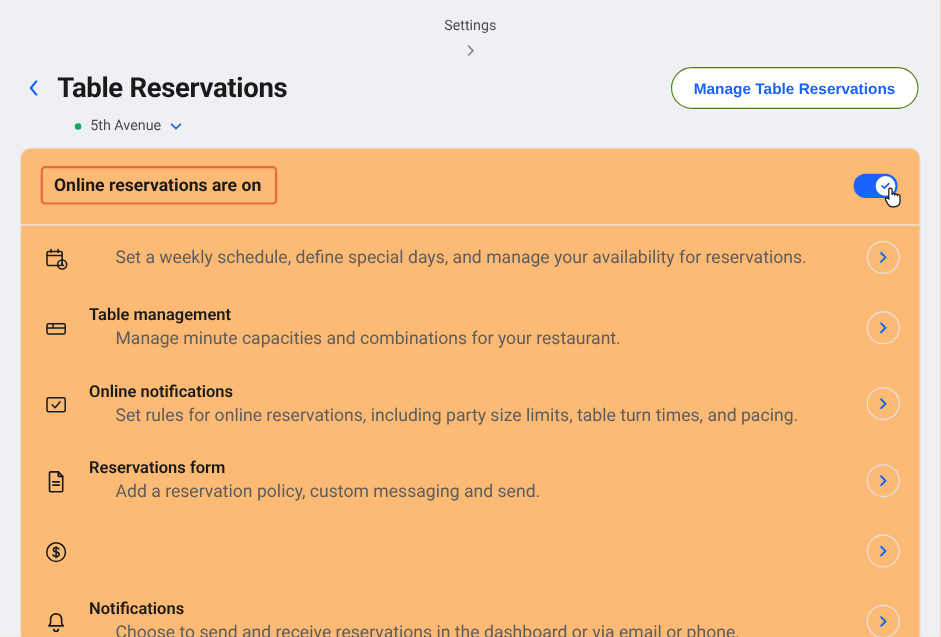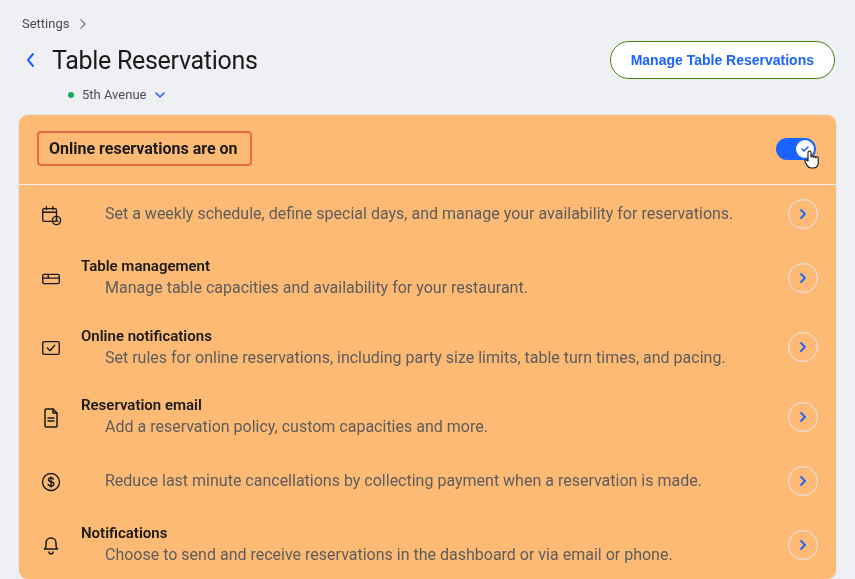--- a/index.html
+++ b/index.html
@@ -15,33 +15,34 @@
       padding: 14px 18px 18px 18px;
     }
     
     .breadcrumb {
       display: flex;
       align-items: center;
       gap: 10px;
       font-size: 13px;
       color: #4c4c4c;
       padding: 2px 4px 10px 4px;
+      flex-direction: column;
     }
     .breadcrumb .sep svg { display: block; }
     
     .header-row {
       display: flex;
       align-items: center;
       justify-content: space-between;
       gap: 14px;
       padding: 0 2px 6px 2px;
     }
     .title-wrap { display: flex; align-items: center; gap: 10px; }
     .back-chevron { display:flex; align-items:center; justify-content:center; width:22px; height:22px; cursor:pointer; }
-    .page-title { font-size: 25px; font-weight: 400; letter-spacing: -0.3px; }
+    .page-title { font-size: 25px; font-weight: 700; letter-spacing: -0.3px; }
     .manage-btn {
       background: #fff;
       border: 1px solid #4d7c0f;
       color: #1a63ff;
       font-weight: 600;
       font-size: 14px;
       padding: 10px 20px;
       border-radius: 999px;
       cursor: pointer;
     }
@@ -208,21 +209,21 @@
     <div class="row">
       <div class="row-icon">
         <svg width="22" height="18" viewBox="0 0 24 18" fill="none" stroke="#1a1a1a" stroke-width="1.5" stroke-linecap="round" stroke-linejoin="round">
           <rect x="3" y="4" width="18" height="10" rx="1.5"></rect>
           <line x1="3" y1="8" x2="21" y2="8"></line>
           <line x1="9" y1="4" x2="9" y2="8"></line>
         </svg>
       </div>
       <div class="row-body">
         <div class="row-title">Table management</div>
-        <div class="row-desc">Manage table capacities and availability for your restaurant.</div>
+        <div class="row-desc">Manage minute capacities and combinations for your restaurant.</div>
       </div>
       <div class="row-arrow">
         <svg width="8" height="12" viewBox="0 0 8 12">
             <path d="M2 2 L6 6 L2 10" fill="none" stroke="#1a63ff" stroke-width="1.8" stroke-linecap="round" stroke-linejoin="round"></path>
           </svg>
       </div>
     </div>
 
     <div class="row">
       <div class="row-icon">
@@ -245,39 +246,38 @@
     <div class="row">
       <div class="row-icon">
         <svg width="20" height="22" viewBox="0 0 20 22" fill="none" stroke="#1a1a1a" stroke-width="1.5" stroke-linecap="round" stroke-linejoin="round">
           <path d="M5 2 h7 l4 4 v13 a1 1 0 0 1 -1 1 H5 a1 1 0 0 1 -1 -1 V3 a1 1 0 0 1 1 -1 Z"></path>
           <path d="M12 2 v4 h4"></path>
           <line x1="7" y1="11" x2="13" y2="11"></line>
           <line x1="7" y1="14" x2="13" y2="14"></line>
         </svg>
       </div>
       <div class="row-body">
-        <div class="row-title">Reservation email</div>
-        <div class="row-desc">Add a reservation policy, custom capacities and more.</div>
+        <div class="row-title">Reservations form</div>
+        <div class="row-desc">Add a reservation policy, custom messaging and send.</div>
       </div>
       <div class="row-arrow">
         <svg width="8" height="12" viewBox="0 0 8 12">
             <path d="M2 2 L6 6 L2 10" fill="none" stroke="#1a63ff" stroke-width="1.8" stroke-linecap="round" stroke-linejoin="round"></path>
           </svg>
       </div>
     </div>
 
     <div class="row">
       <div class="row-icon">
         <svg width="22" height="22" viewBox="0 0 22 22" fill="none" stroke="#1a1a1a" stroke-width="1.4" stroke-linecap="round" stroke-linejoin="round">
           <circle cx="11" cy="11" r="8.5"></circle>
           <path d="M11 6 v10 M13.5 8.2 c-0.5 -1 -1.6 -1.5 -2.5 -1.5 c-1.4 0 -2.5 0.9 -2.5 2 c0 1.2 1 1.7 2.5 2 c1.6 0.3 2.8 0.8 2.8 2.2 c0 1.2 -1.2 2.1 -2.8 2.1 c-1.2 0 -2.3 -0.5 -2.9 -1.6"></path>
         </svg>
       </div>
       <div class="row-body">
-        <div class="row-desc">Reduce last minute cancellations by collecting payment when a reservation is made.</div>
       </div>
       <div class="row-arrow">
         <svg width="8" height="12" viewBox="0 0 8 12">
             <path d="M2 2 L6 6 L2 10" fill="none" stroke="#1a63ff" stroke-width="1.8" stroke-linecap="round" stroke-linejoin="round"></path>
           </svg>
       </div>
     </div>
 
     <div class="row">
       <div class="row-icon">

